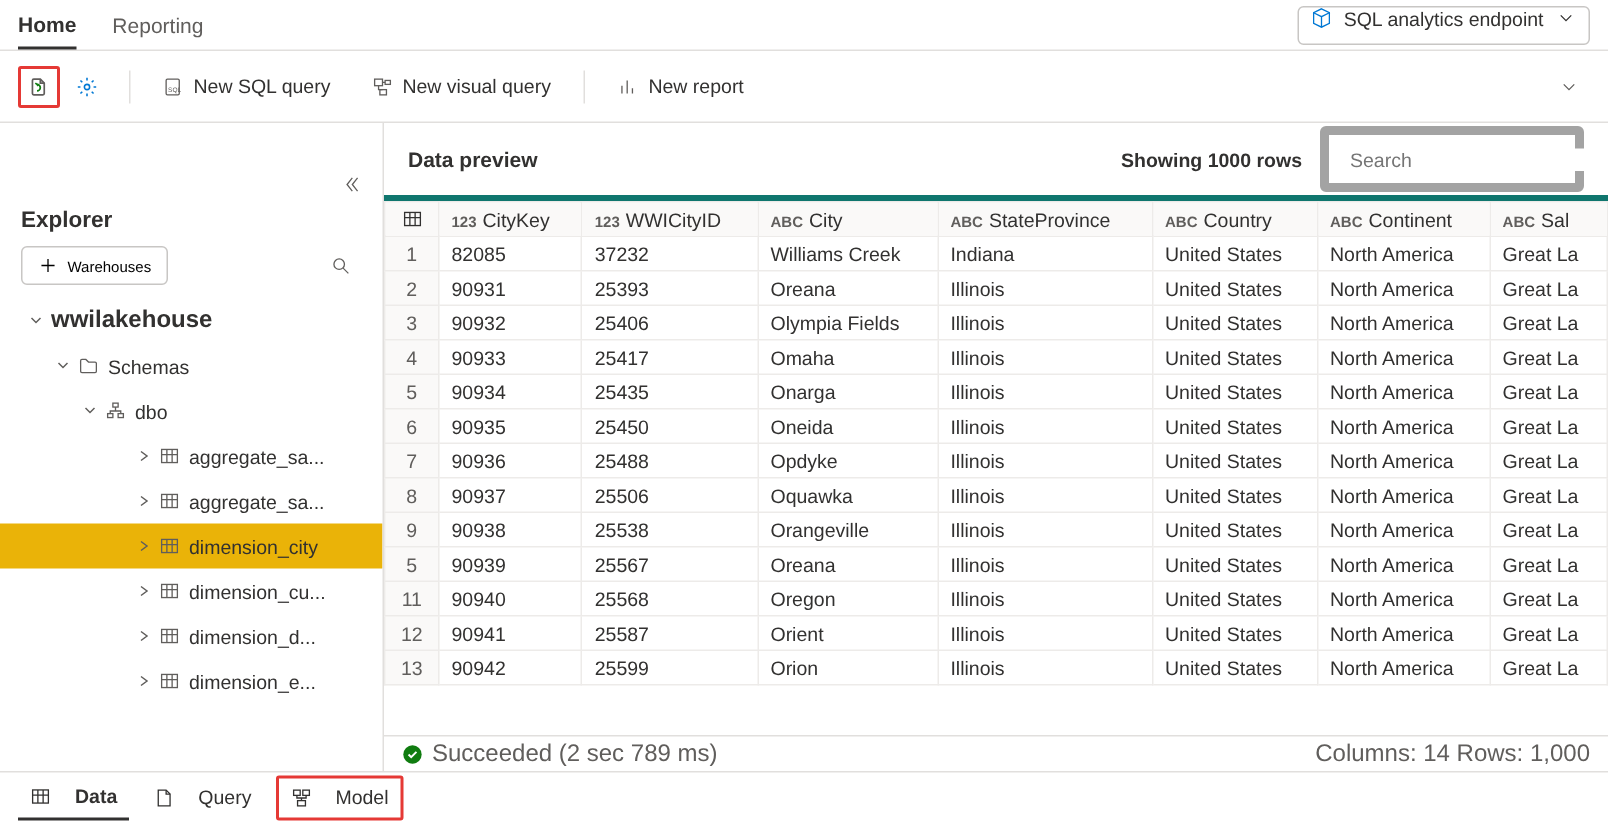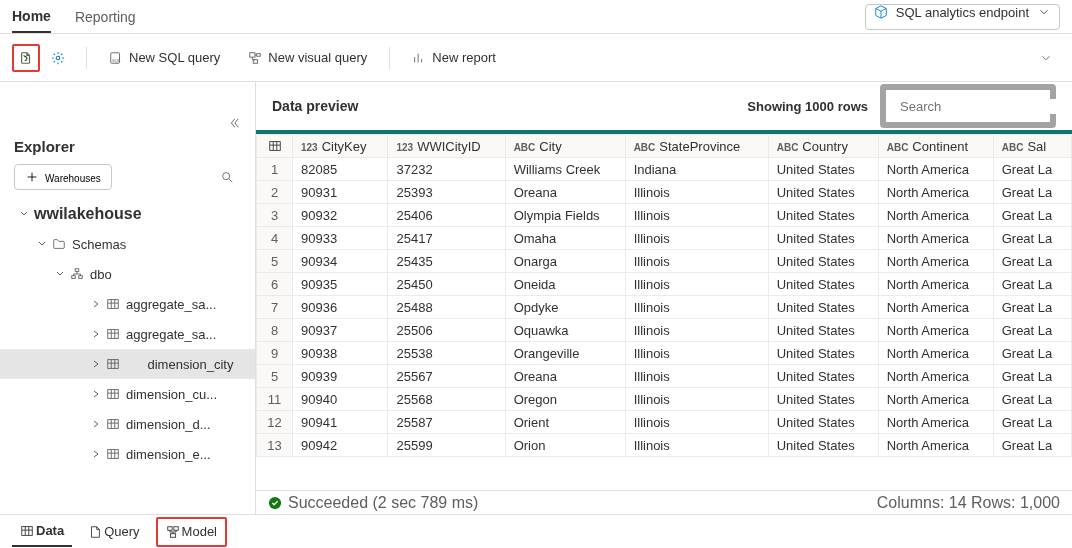--- a/index.html
+++ b/index.html
@@ -28,21 +28,21 @@
 
 .explorer { width: 256px; border-right: 1px solid #e1dfdd; display: flex; flex-direction: column; padding-top: 8px; }
 .explorer-header { display: flex; align-items: center; padding: 4px 14px 8px 14px; }
 .explorer-header h3 { font-size: 15px; font-weight: 600; flex: 1; margin-top: 44px; }
 .collapse-chev { color: #605e5c; cursor: pointer; }
 .wh-row { display: flex; align-items: center; gap: 8px; padding: 0 14px 8px 14px; }
 .wh-btn { border: 1px solid #c8c6c4; border-radius: 4px; padding: 5px 10px; background: #fff; display: flex; align-items: flex-end; gap: 6px; cursor: pointer; font-size: 10px; }
 .wh-search-btn { width: 28px; height: 28px; display: flex; align-items: center; justify-content: center; cursor: pointer; color: #605e5c; margin-left: auto; }
 .tree { flex: 1; overflow-y: auto; padding-bottom: 4px; }
 .tree-row { display: flex; align-items: center; height: 30px; padding-left: 14px; cursor: pointer; gap: 4px; font-size: 13px; }
-.tree-row.sel { background: #e5e5e5; text-align: center; }
+.tree-row.sel { background: #eab308; }
 .tree-row .indent { display: inline-block; }
 .tree-chev { width: 12px; display: inline-flex; justify-content: center; color: #605e5c; }
 .tree-ico { width: 16px; display: inline-flex; color: #605e5c; }
 .tree-label { white-space: nowrap; overflow: hidden; text-overflow: ellipsis; flex: 1; }
 .node-bold { font-weight: 600; font-size: 16px; }
 
 
 .preview { flex: 1; display: flex; flex-direction: column; min-width: 0; }
 .preview-header { display: flex; align-items: center; height: 48px; padding: 0 16px; gap: 12px; }
 .preview-header h4 { font-size: 14px; font-weight: 600; }
@@ -58,21 +58,21 @@
 .grid .rownum { background: #faf9f8; text-align: center; color: #605e5c; width: 36px; }
 .col-type { font-size: 10px; color: #605e5c; margin-right: 4px; font-weight:600; }
 .grid th:first-child svg { display:block; margin:auto; }
 
 .status-bar { height: 24px; border-top: 1px solid #e1dfdd; padding: 0 12px; display: flex; align-items: center; font-size: 16px; color: #605e5c; gap: 6px; }
 .status-ok { color: #107c10; display: inline-flex; align-items: center; }
 .status-bar .right { margin-left: auto; }
 
 
 .bottom-tabs { height: 34px; border-top: 1px solid #e1dfdd; display: flex; align-items: center; padding: 0 12px; gap: 8px; }
-.bottom-tab { display: flex; align-items: center; gap: 2px; padding: 0 8px; height: 30px; cursor: pointer; color: #323130; font-size: 13px; }
+.bottom-tab { display: flex; align-items: center; gap: 16px; padding: 0 8px; height: 30px; cursor: pointer; color: #323130; font-size: 13px; }
 .bottom-tab.active { font-weight: 600; border-bottom: 2px solid #323130; }
 
 svg { width: 14px; height: 14px; }
 </style>
 </head>
 <body>
 
 <div class="top-tabs">
   <div class="top-tab active">Home</div>
   <div class="top-tab">Reporting</div>

